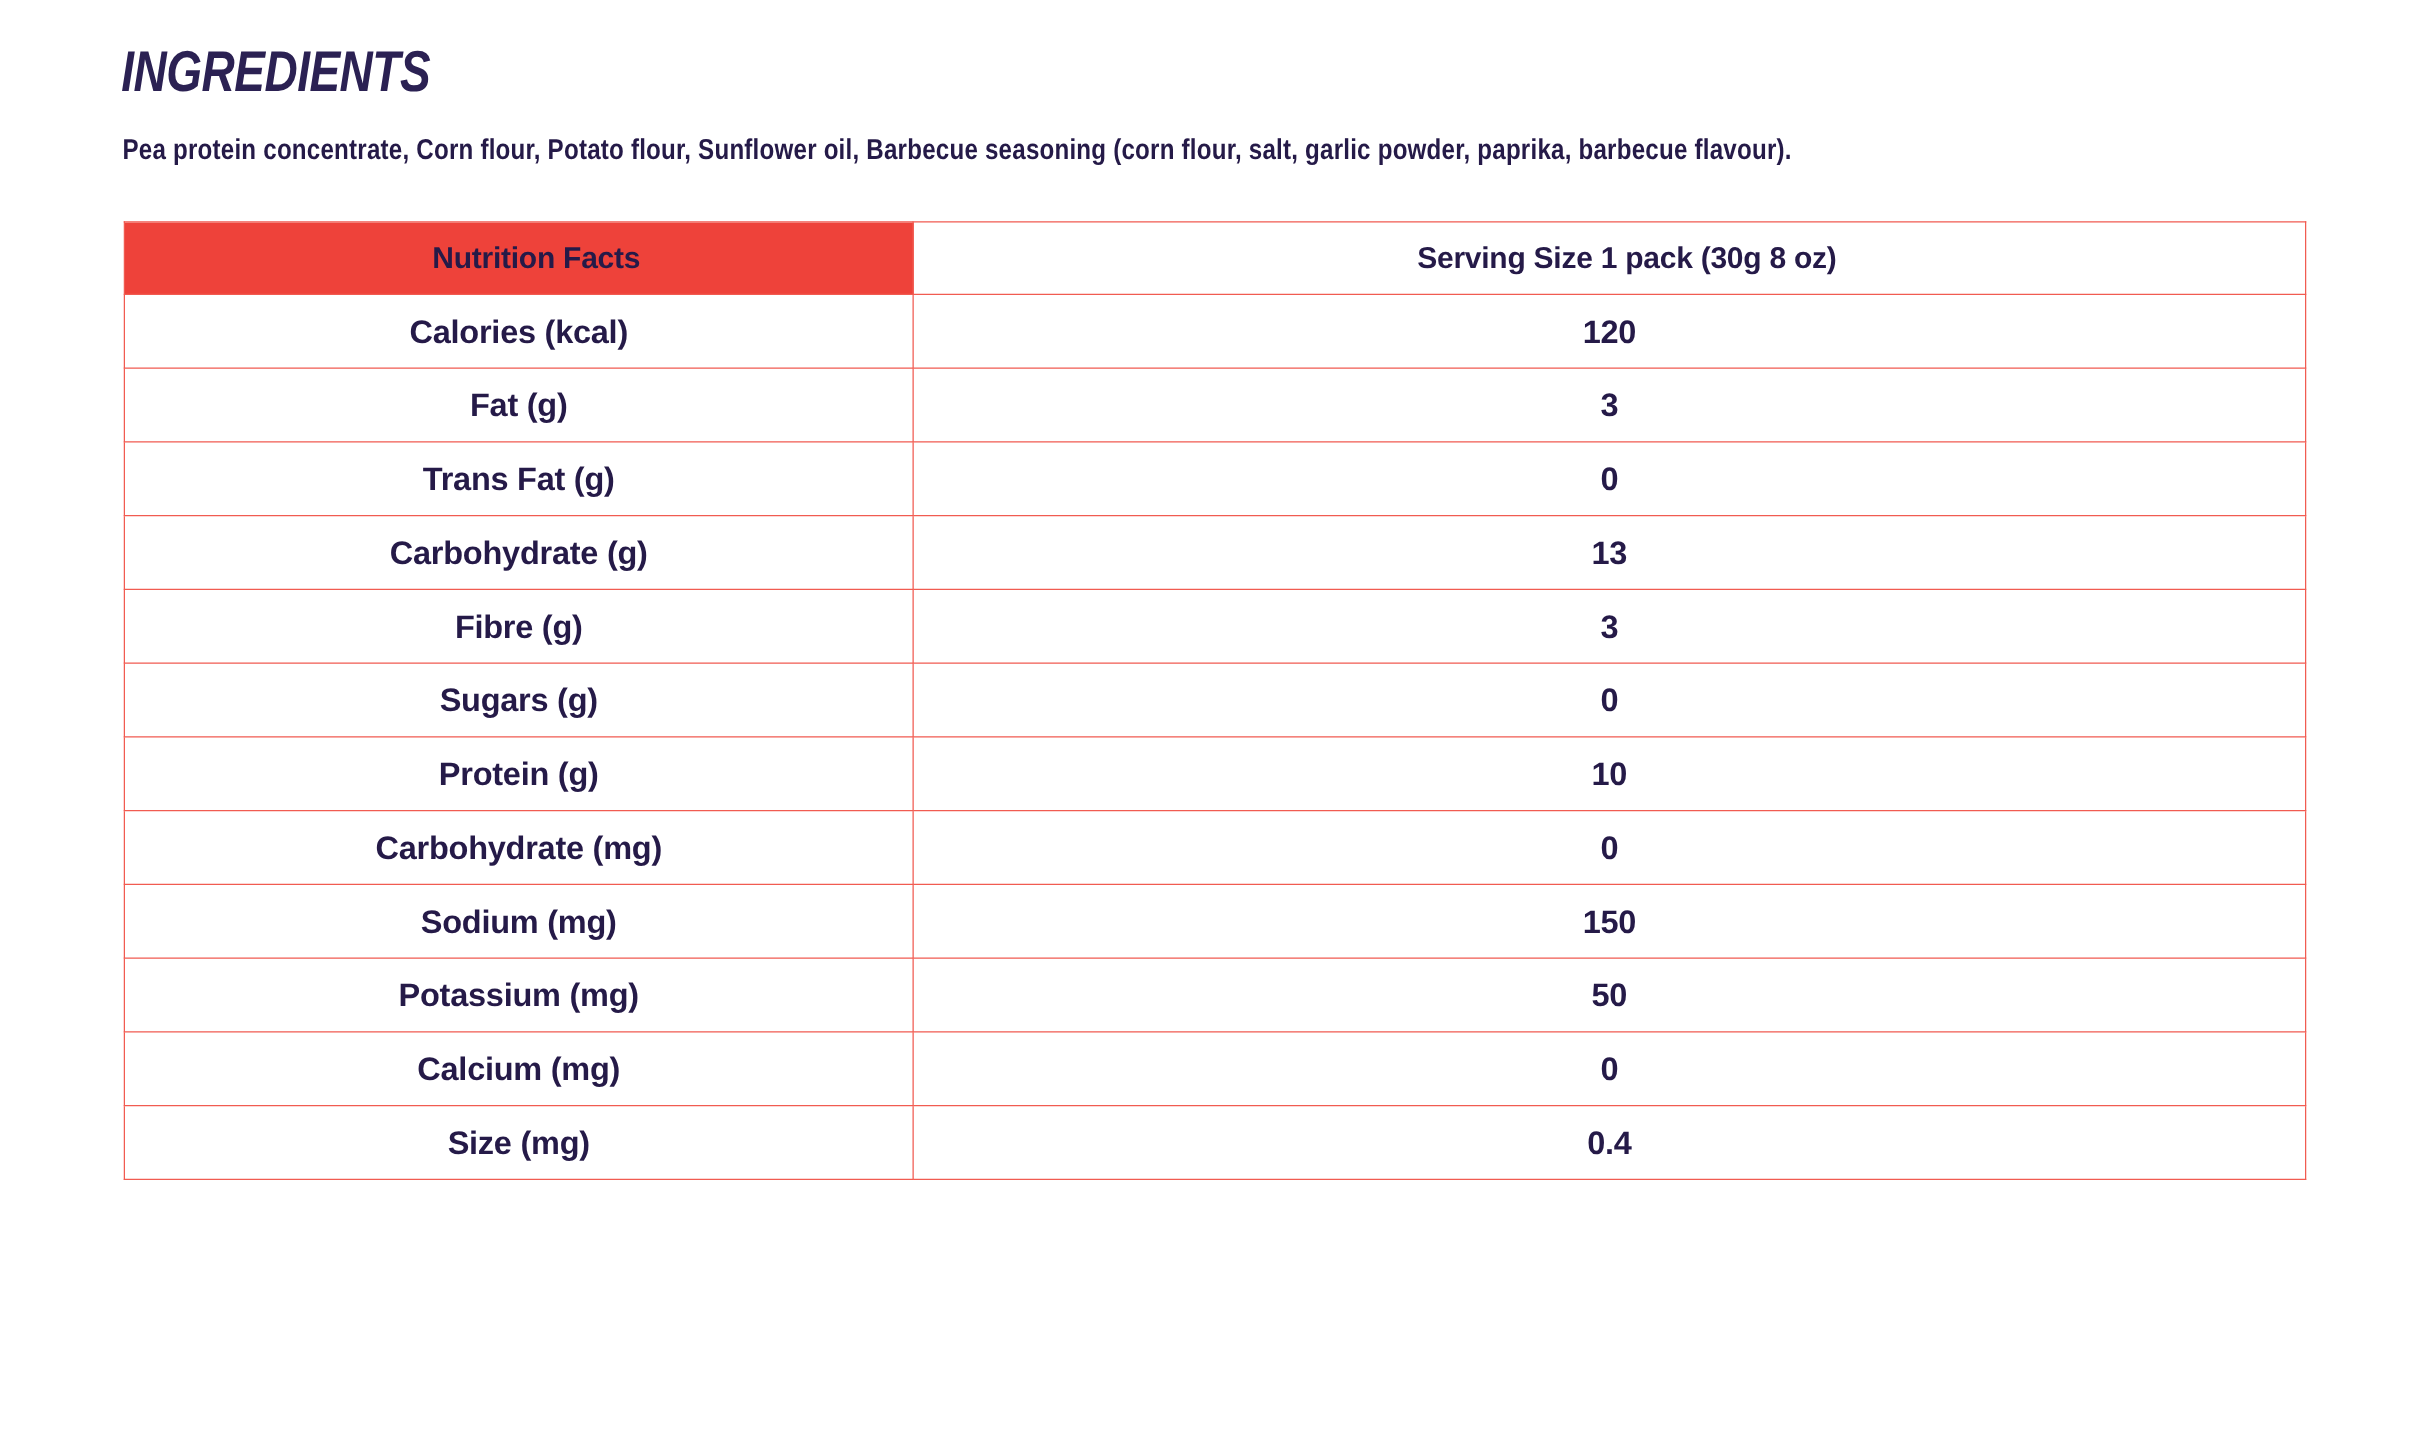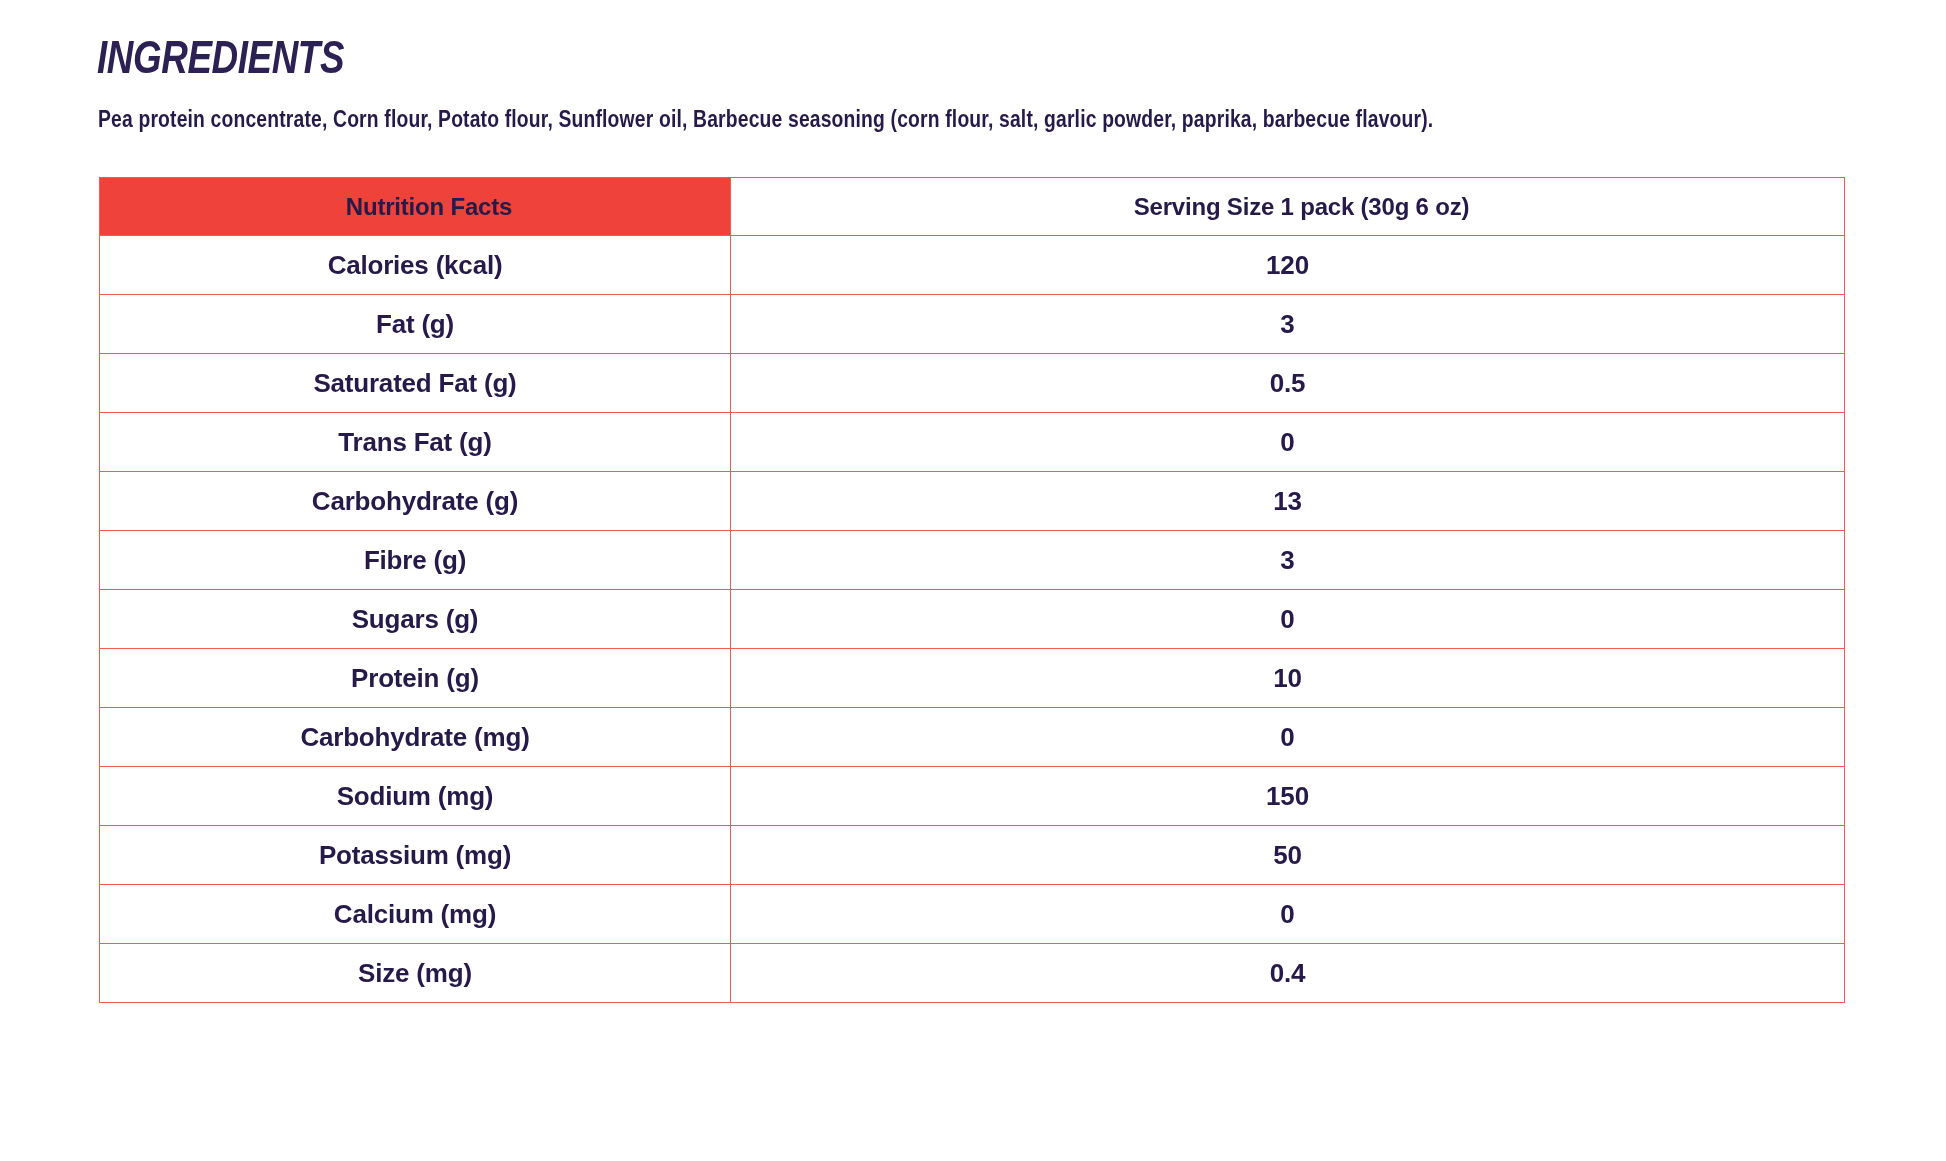--- a/index.html
+++ b/index.html
@@ -76,35 +76,31 @@
 <p class="ingredients-text">Pea protein concentrate, Corn flour, Potato flour, Sunflower oil, Barbecue seasoning (corn flour, salt, garlic powder, paprika, barbecue flavour).</p>
 
 <table class="nutrition">
   <colgroup>
     <col class="c1">
     <col class="c2">
   </colgroup>
   <thead>
     <tr>
       <th class="red-head">Nutrition Facts</th>
-      <th>Serving Size 1 pack (30g 6 oz)</th>
+      <th>Serving Size 1 pack (30g 8 oz)</th>
     </tr>
   </thead>
   <tbody>
       <tr>
     <td>Calories (kcal)</td>
     <td>120</td>
   </tr>
       <tr>
     <td>Fat (g)</td>
     <td>3</td>
-  </tr>
-      <tr>
-    <td>Saturated Fat (g)</td>
-    <td>0.5</td>
   </tr>
       <tr>
     <td>Trans Fat (g)</td>
     <td>0</td>
   </tr>
       <tr>
     <td>Carbohydrate (g)</td>
     <td>13</td>
   </tr>
       <tr>

